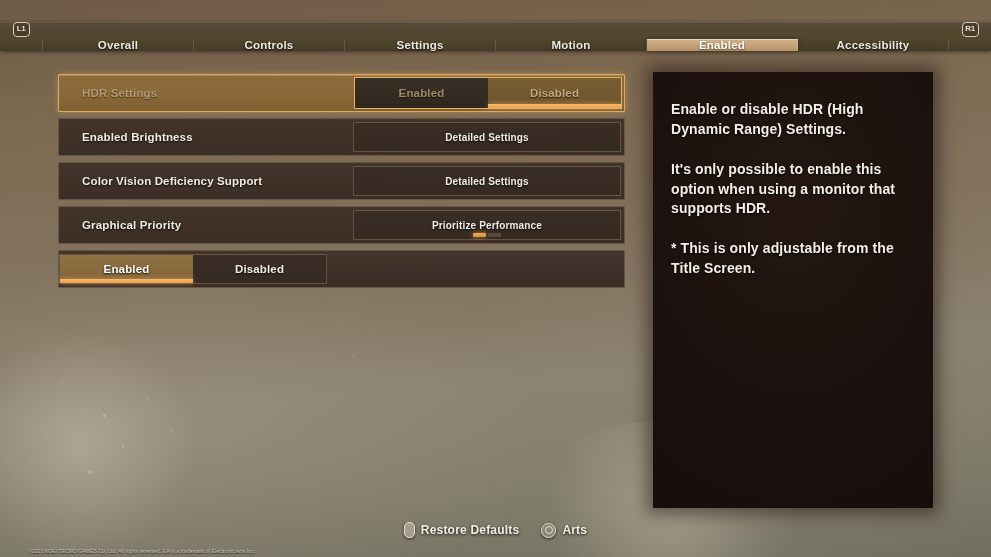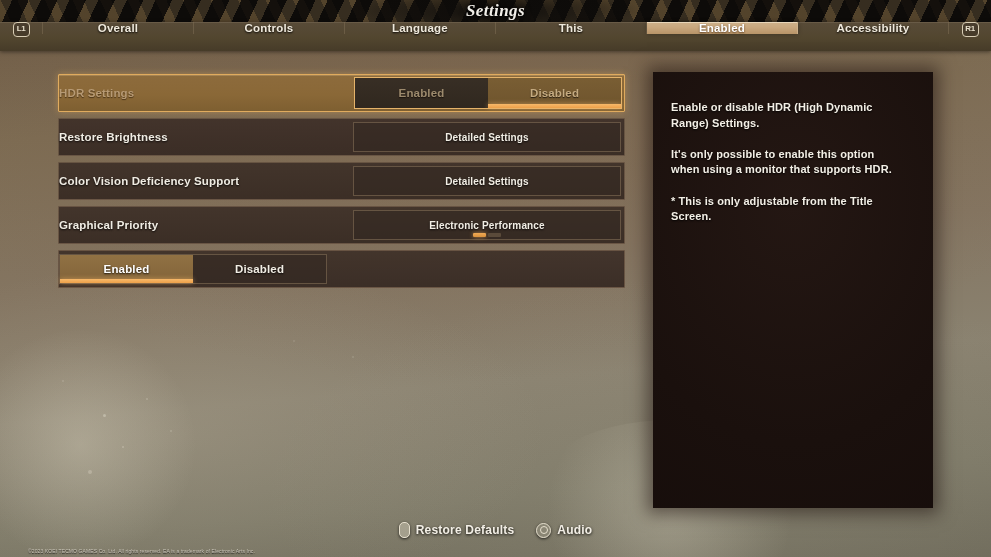--- a/index.html
+++ b/index.html
@@ -110,21 +110,21 @@
     font-size: 8px;
     font-weight: bold;
     line-height: 12px;
     text-align: center;
     letter-spacing: -0.3px;
     background: rgba(30,25,18,0.25);
   }
   #tabs {
     flex: 1;
     display: flex;
-    align-items: flex-start;
+    align-items: flex-end;
   }
   .tab {
     flex: 1;
     display: flex;
     align-items: center;
     justify-content: center;
     font-size: 11.5px;
     font-weight: bold;
     color: #efe9dc;
     letter-spacing: 0.2px;
@@ -160,20 +160,21 @@
   }
   .setting-row.selected {
     background: linear-gradient(180deg, #8d6b3c 0%, #8a6837 55%, #7e5f31 100%);
     border: 1.6px solid #e0ab5e;
     box-shadow: 0 0 7px rgba(224,171,94,0.45), inset 0 1px 0 rgba(255,225,170,0.22);
   }
   .setting-label {
     flex: 1;
     display: flex;
     align-items: center;
+    padding-left: 23px;
     font-size: 11.5px;
     font-weight: bold;
     color: #f0ece3;
     letter-spacing: 0.15px;
     text-shadow: 0 1px 2px rgba(0,0,0,0.85);
   }
   .setting-row.selected .setting-label {
     color: #b79a74;
     text-shadow: 0 1px 1px rgba(50,33,12,0.7);
   }
@@ -271,21 +272,21 @@
     position: absolute;
     left: 653px;
     top: 72px;
     width: 280px;
     height: 436px;
     background: radial-gradient(ellipse 120% 100% at 50% 30%, #241713 0%, #1a100d 55%, #150c0a 100%);
     box-shadow: 0 0 16px 6px rgba(32,20,16,0.55);
   }
   #info-text {
     padding: 28px 29px 0 18px;
-    font-size: 11px;
+    font-size: 14px;
     font-weight: bold;
     line-height: 1.42;
     color: #f3efe6;
     letter-spacing: 0.1px;
     white-space: pre-line;
     text-shadow: 0 1px 2px rgba(0,0,0,0.9);
   }
 
   
   #footer-prompts {
@@ -353,65 +354,62 @@
   <div class="glow-blob" style="left:520px; top:420px; width:300px; height:180px;"></div>
   <div class="speck" style="left:103px; top:414px; width:3px; height:3px; opacity:.75;"></div>
   <div class="speck" style="left:122px; top:446px; width:2px; height:2px; opacity:.6;"></div>
   <div class="speck" style="left:146px; top:398px; width:2px; height:2px; opacity:.5;"></div>
   <div class="speck" style="left:88px; top:470px; width:4px; height:4px; opacity:.55;"></div>
   <div class="speck" style="left:170px; top:430px; width:2px; height:2px; opacity:.45;"></div>
   <div class="speck" style="left:62px; top:380px; width:2px; height:2px; opacity:.4;"></div>
   <div class="speck" style="left:352px; top:356px; width:2px; height:2px; opacity:.35;"></div>
   <div class="speck" style="left:293px; top:340px; width:2px; height:2px; opacity:.3;"></div>
 
-  <div id="header-bar">
-    <div id="page-title">Settings</div>
-  </div>
 
   <div id="tab-bar">
     <div class="shoulder-btn">
       <div class="shoulder-glyph">L1</div>
     </div>
     <div id="tabs">
         <div class="tab">Overall</div>
         <div class="tab">Controls</div>
-        <div class="tab">Language</div>
-        <div class="tab">This</div>
+        <div class="tab">Settings</div>
+        <div class="tab">Motion</div>
         <div class="tab active">Enabled</div>
         <div class="tab">Accessibility</div>
       </div>
     <div class="shoulder-btn">
       <div class="shoulder-glyph">R1</div>
     </div>
   </div>
 
   <div id="settings-list">
       <div class="setting-row selected dimmed">
         <div class="setting-label">HDR Settings</div>
         <div class="setting-control">
           <div class="toggle-opt opt-inactive">Enabled</div>
           <div class="toggle-opt opt-active">Disabled</div>
         </div>
       </div>
       <div class="setting-row">
-        <div class="setting-label">Restore Brightness</div>
+        <div class="setting-label">Enabled Brightness</div>
         <div class="setting-control">
           <div class="value-control">Detailed Settings</div>
         </div>
       </div>
       <div class="setting-row">
         <div class="setting-label">Color Vision Deficiency Support</div>
         <div class="setting-control">
           <div class="value-control">Detailed Settings</div>
         </div>
       </div>
       <div class="setting-row">
         <div class="setting-label">Graphical Priority</div>
         <div class="setting-control">
-          <div class="value-control">Electronic Performance</div>
+          <div class="value-control">Prioritize Performance</div>
           <div class="segment-indicator">
             <div class="segment seg-on"></div>
             <div class="segment"></div>
           </div>
         </div>
       </div>
       <div class="setting-row">
         <div class="setting-control">
           <div class="toggle-opt opt-active">Enabled</div>
           <div class="toggle-opt opt-inactive">Disabled</div>
@@ -427,19 +425,19 @@
 * This is only adjustable from the Title Screen.</div>
   </div>
 
   <div id="footer-prompts">
       <div class="prompt">
         <div class="icon-touchpad"></div>
         <span>Restore Defaults</span>
       </div>
       <div class="prompt">
         <div class="icon-circle"></div>
-        <span>Audio</span>
+        <span>Arts</span>
       </div>
     </div>
 
   <div id="copyright">©2023 KOEI TECMO GAMES Co. Ltd. All rights reserved. EA is a trademark of Electronic Arts Inc.</div>
 
 </div>
 
 </body></html>

